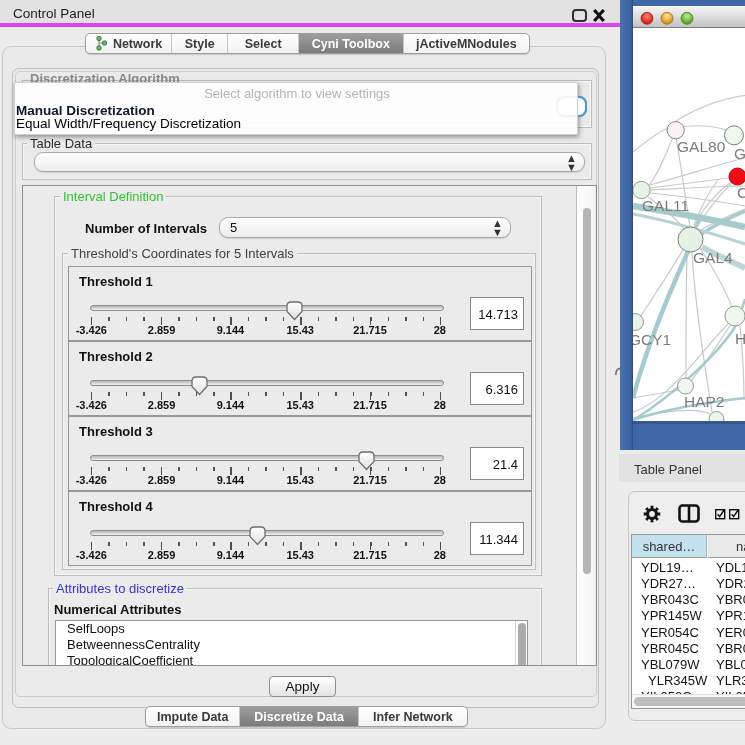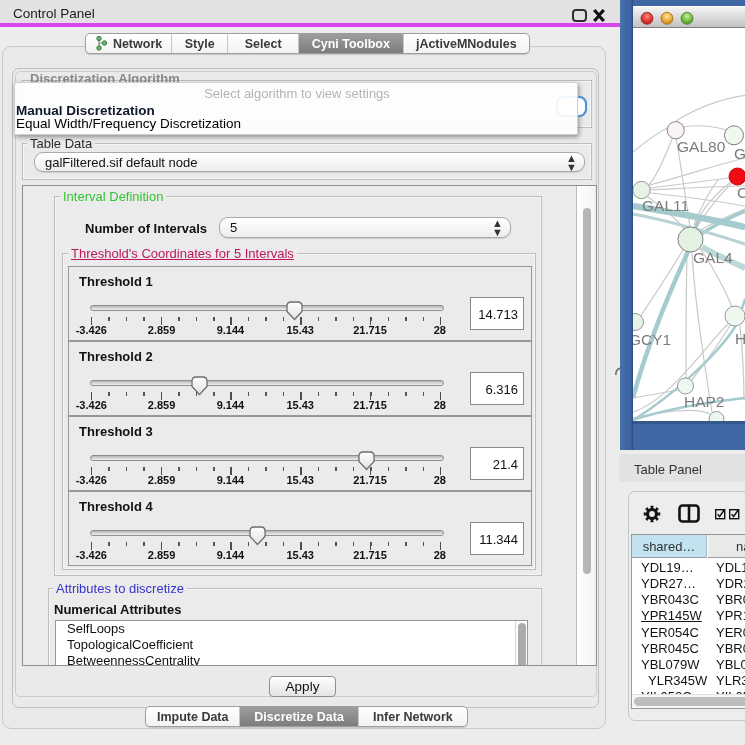--- a/index.html
+++ b/index.html
@@ -26,21 +26,21 @@
 .combo { position:absolute; background:linear-gradient(#ffffff,#ededed); border:1px solid #a9a9a9; border-radius:9px; font-size:13px; color:#111; box-shadow:0 1px 1px rgba(0,0,0,0.12); }
 .combo .cv { position:absolute; left:10px; top:2px; }
 .combo .ar { position:absolute; right:7px; top:1px; font-size:11px; color:#333; letter-spacing:0; line-height:9px; text-align:center; }
 #scrollarea { left:22px; top:185px; width:575px; height:481px; background:#ebebeb; border:1px solid #8f8f8f; overflow:hidden; }
 #vtrack { left:553px; top:0px; width:19px; height:479px; background:linear-gradient(90deg,#ffffff,#f4f4f4); border-left:1px solid #bdbdbd; }
 #vthumb { left:560px; top:22px; width:8px; height:366px; background:#b5b5b5; border-radius:4.5px; }
 #ivgroup { left:31px; top:10px; width:488px; height:380px; }
 #ivtitle { left:37px; top:3px; color:#31c431; background:#ebebeb; }
 #noi { left:62px; top:35px; font-size:13px; font-weight:bold; color:#111; }
 #thgroup { left:39px; top:67px; width:474px; height:317px; }
-#thtitle { left:45px; top:60px; color:#be185d; background:#ebebeb;text-decoration:underline; }
+#thtitle { left:45px; top:60px; color:#404040; background:#ebebeb; }
 .tpanel { position:absolute; left:45px; width:464px; height:75px; background:#ebebeb; border:1px solid #989898; }
 .tpanel .tt { position:absolute; left:10px; top:7px; font-size:13px; font-weight:bold; color:#111; }
 .track { position:absolute; left:21px; top:38px; width:354px; height:6px; border:1px solid #8e8e8e; border-radius:3px; background:linear-gradient(#b4b4b4,#f2f2f2); }
 .vbox { position:absolute; left:401px; top:30px; width:54px; height:33px; background:#fff; border:1px solid #8a8a8a; }
 .vbox span { position:absolute; right:5px; top:9px; font-size:13px; color:#111; }
 .ticks-min { position:absolute; left:21.8px; top:50px; width:352px; height:4px;
   background:repeating-linear-gradient(90deg, #545454 0px, #545454 1.4px, transparent 1.4px, transparent 17.45px); }
 .mt { position:absolute; top:50px; width:1.4px; height:7.5px; background:#4e4e4e; }
 .tl { position:absolute; top:57px; font-size:11px; font-weight:bold; color:#111; width:60px; text-align:center; }
 .thumb { position:absolute; top:34px; width:17px; height:20px; }
@@ -97,21 +97,20 @@
     Network</div>
   <div class="seg" style="width:56.5px;">Style</div>
   <div class="seg" style="width:71px;">Select</div>
   <div class="seg sel" style="width:105px;">Cyni Toolbox</div>
   <div class="seg" style="width:126px;">jActiveMNodules</div>
 </div>
 
 <div class="abs groupbox" id="tdgroup"></div>
 <div class="gtitle" id="tdtitle">Table Data</div>
 <div class="combo" style="left:34px; top:152px; width:551px; height:20px;">
-  <div class="cv">galFiltered.sif default node</div>
   <div class="ar">▲<br>▼</div>
 </div>
 
 <div class="abs" id="scrollarea">
   <div class="abs groupbox" id="ivgroup"></div>
   <div class="gtitle" id="ivtitle">Interval Definition</div>
   <div class="abs" id="noi">Number of Intervals</div>
   <div class="combo" style="left:196px; top:31px; width:292px; height:21px;">
     <div class="cv">5</div>
     <div class="ar">▲<br>▼</div>
@@ -232,22 +231,22 @@
   </svg>
   <div class="vbox">
         <span>11.344</span>
       </div>
 </div>
   <div class="abs groupbox" id="attrgroup"></div>
   <div class="gtitle" id="attrtitle">Attributes to discretize</div>
   <div class="abs" id="numattr">Numerical Attributes</div>
   <div class="abs" id="attrlist">
     <div style="margin-top:0;">SelfLoops</div>
+    <div>BetweennessCentrality</div>
     <div>TopologicalCoefficient</div>
-    <div>BetweennessCentrality</div>
     <div class="sb"></div>
     <div class="sbt"></div>
   </div>
   <div class="abs" id="vtrack"></div>
   <div class="abs" id="vthumb"></div>
 </div>
 <div class="abs" id="applybtn">Apply</div>
 <div class="abs tabbar" id="bottabs">
   <div class="seg" style="width:95px;">Impute Data</div>
   <div class="seg sel" style="width:119px;">Discretize Data</div>
@@ -375,21 +374,21 @@
   </svg>
   <div class="abs" id="tableview">
     <div class="hcell" style="left:0px; width:75px; background:#c2e2ef; border-right:1px solid #9db9c4;">shared…</div>
     <div class="hcell" style="left:76px; width:45px; background:#e9e9e9; text-align:left; padding-left:28px;">na…</div>
     <div class="trow" style="left:9px; top:24.7px;">YDL19…</div>
     <div class="trow" style="left:84px; top:24.7px;">YDL19</div>
     <div class="trow" style="left:9px; top:40.9px;">YDR27…</div>
     <div class="trow" style="left:84px; top:40.9px;">YDR27</div>
     <div class="trow" style="left:9px; top:57.1px;">YBR043C</div>
     <div class="trow" style="left:84px; top:57.1px;">YBR04</div>
-    <div class="trow" style="left:9px; top:73.3px;text-decoration:underline;">YPR145W</div>
+    <div class="trow" style="left:9px; top:73.3px;">YPR145W</div>
     <div class="trow" style="left:84px; top:73.3px;">YPR14</div>
     <div class="trow" style="left:9px; top:89.5px;">YER054C</div>
     <div class="trow" style="left:84px; top:89.5px;">YER05</div>
     <div class="trow" style="left:9px; top:105.7px;">YBR045C</div>
     <div class="trow" style="left:84px; top:105.7px;">YBR04</div>
     <div class="trow" style="left:9px; top:121.9px;">YBL079W</div>
     <div class="trow" style="left:84px; top:121.9px;">YBL07</div>
     <div class="trow" style="left:16px; top:138.1px;">YLR345W</div>
     <div class="trow" style="left:84px; top:138.1px;">YLR34</div>
     <div class="trow" style="left:9px; top:154.3px;">YIL052C</div>

